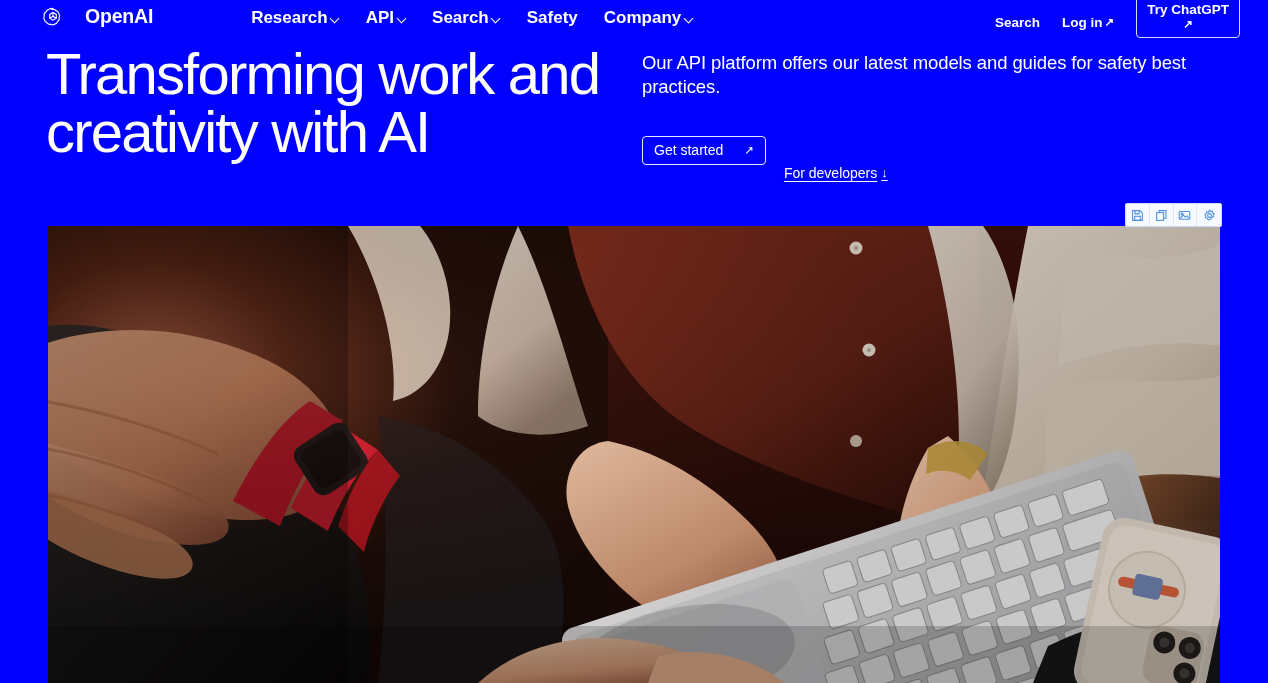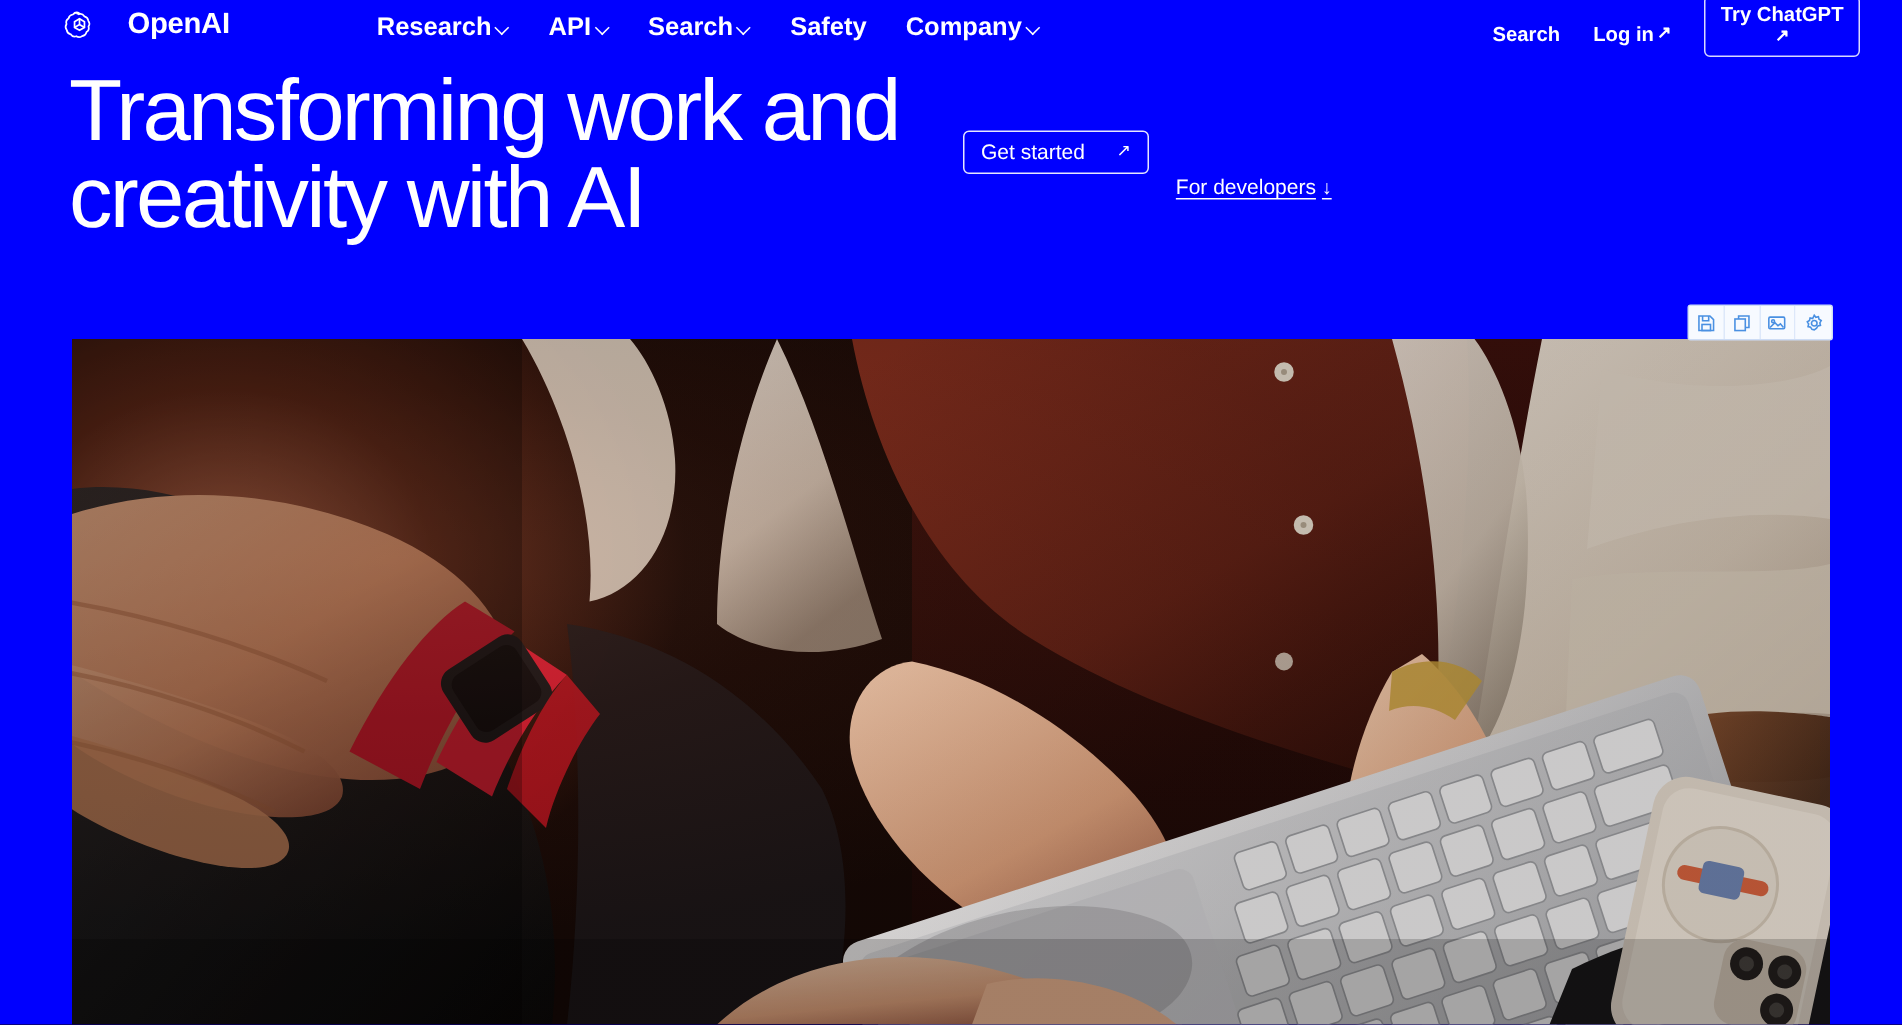--- a/index.html
+++ b/index.html
@@ -285,20 +285,21 @@
   </div>
 </div>
 
 <section class="hero">
   <div class="hero-left">
     <h1 class="hero-title">Transforming work and
 creativity with AI</h1>
   </div>
 
   <div class="hero-right">
+    <p class="hero-sub">Our API platform offers our latest models and guides for safety best practices.</p>
     <div class="hero-actions">
       <button class="btn-outline">
         <span>Get started</span>
         <span class="arrow-ne">↗</span>
       </button>
       <a class="link-underline">
         <span>For developers</span>
         <span class="arrow-dn">↓</span>
       </a>
     </div>

